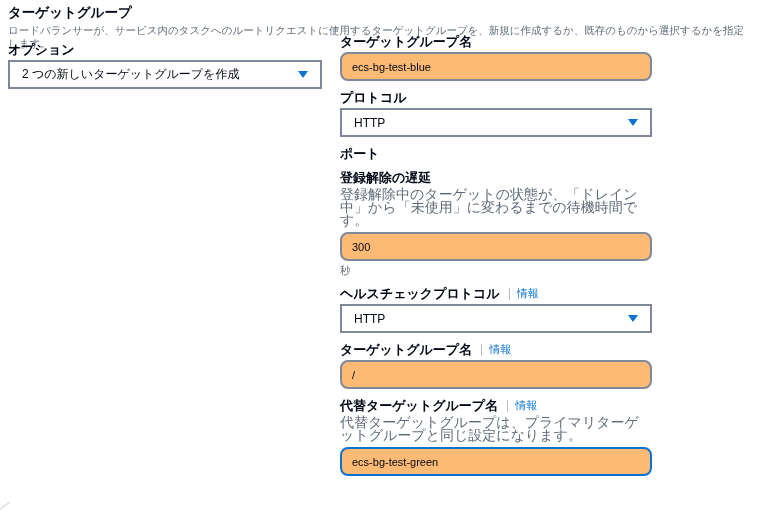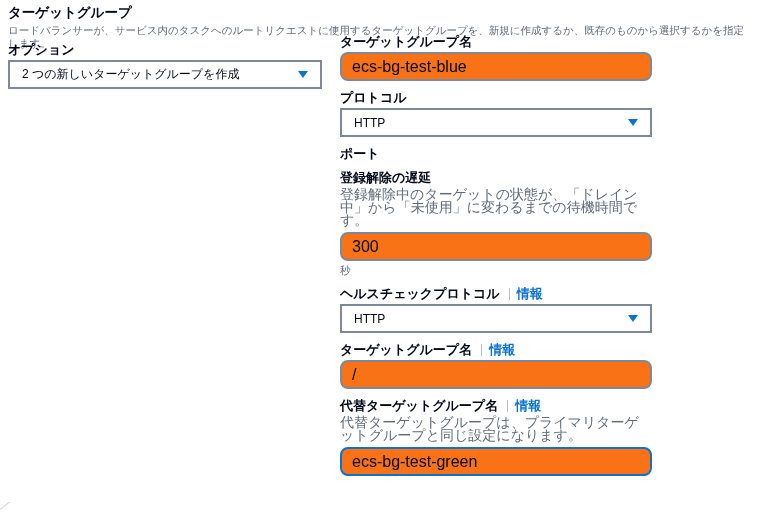--- a/index.html
+++ b/index.html
@@ -42,42 +42,42 @@
     white-space: nowrap;
   }
   .label-divider {
     display: inline-block;
     width: 0;
     height: 12px;
     border-left: 1px solid #b6bec9;
     margin: 0 7px 0 9px;
   }
   .info-link {
-    font-size: 13px;
-    font-weight: 700;
+    font-size: 11px;
+    font-weight: 400;
     color: #0972d3;
     text-decoration: none;
     cursor: pointer;
   }
   .field-desc {
     font-size: 14px;
     line-height: 13px;
     color: #5f6b7a;
     margin-bottom: 5px;
   }
   .text-input {
     display: block;
     width: 100%;
     height: 29px;
     border: 2px solid #7d8998;
     border-radius: 8px;
-    background: #f97316;
+    background: #fdba74;
     padding: 0 10px;
     font-family: "Liberation Sans", "DejaVu Sans", sans-serif;
-    font-size: 16px;
+    font-size: 11px;
     color: #000716;
     outline: none;
   }
   .text-input.focused { border-color: #0972d3; }
   .select-box {
     display: flex;
     align-items: center;
     justify-content: space-between;
     width: 100%;
     height: 29px;

